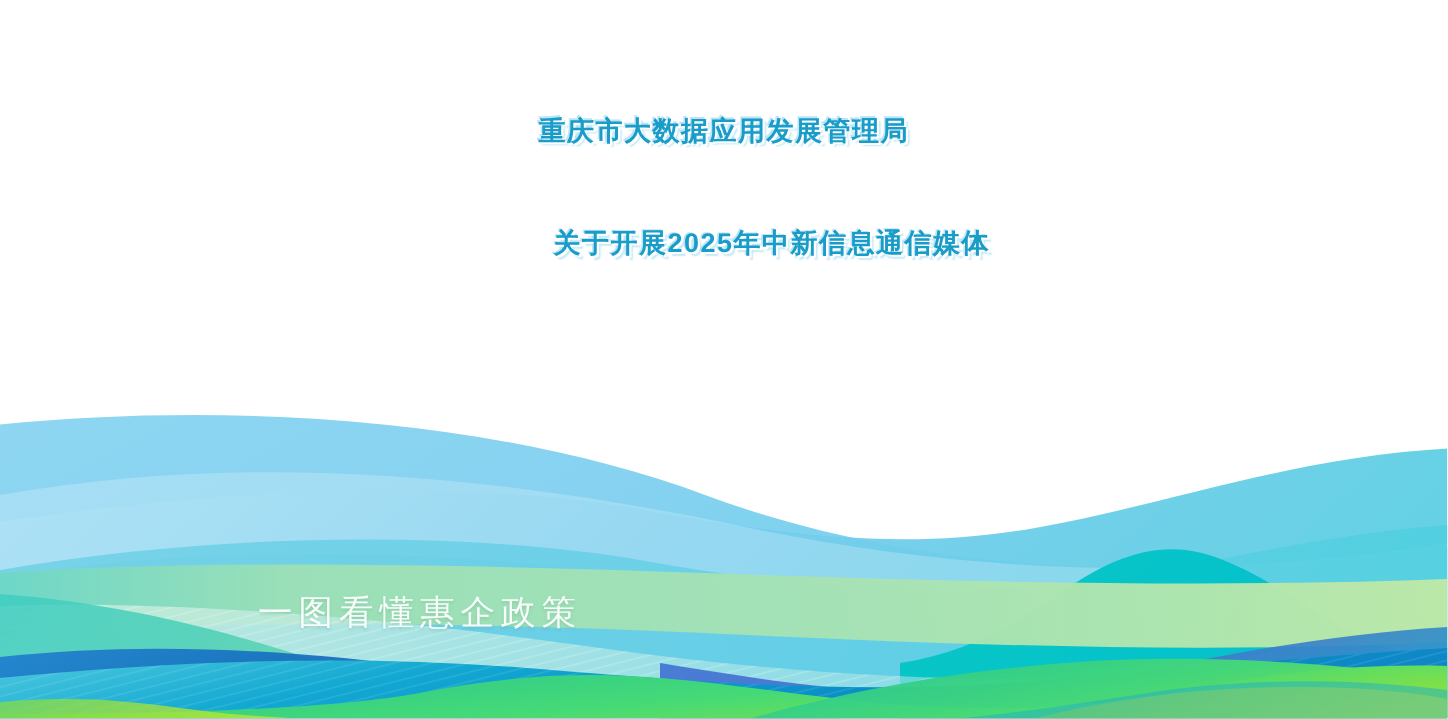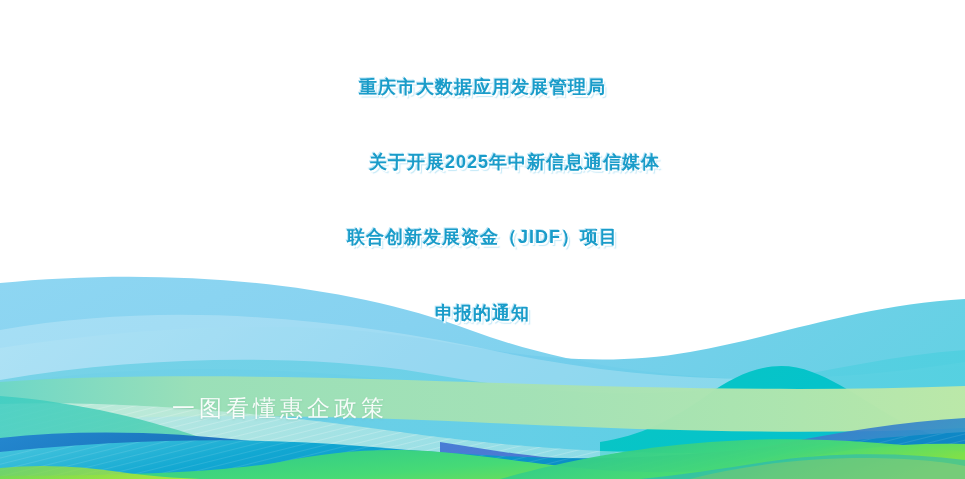--- a/index.html
+++ b/index.html
@@ -204,19 +204,17 @@
       <path d="M0,468 C40,464 80,466 120,472 C150,476 175,478 200,479 L0,479 Z" fill="url(#gLime)" opacity="0.75"></path>
 
       <path d="M965,460 C900,452 830,452 765,462 C720,469 680,475 640,479
                L965,479 Z" fill="#18a8d8" opacity="0.45"></path>
     </g>
   </svg>
 
   <div id="title-block">
     <span id="tline1" class="tline" style="font-size: 18px;">重庆市大数据应用发展管理局</span>
     <span id="tline2" class="tline" style="font-size: 18px; margin-left: 32px;">关于开展2025年中新信息通信媒体</span>
-    <span id="tline3" class="tline" style="font-size: 18px;">联合创新发展资金（JIDF）项目</span>
-    <span id="tline4" class="tline" style="font-size: 18px;">申报的通知</span>
   </div>
 
   <div id="subtitle">一图看懂惠企政策</div>
 
 </div>
 
 </body></html>

